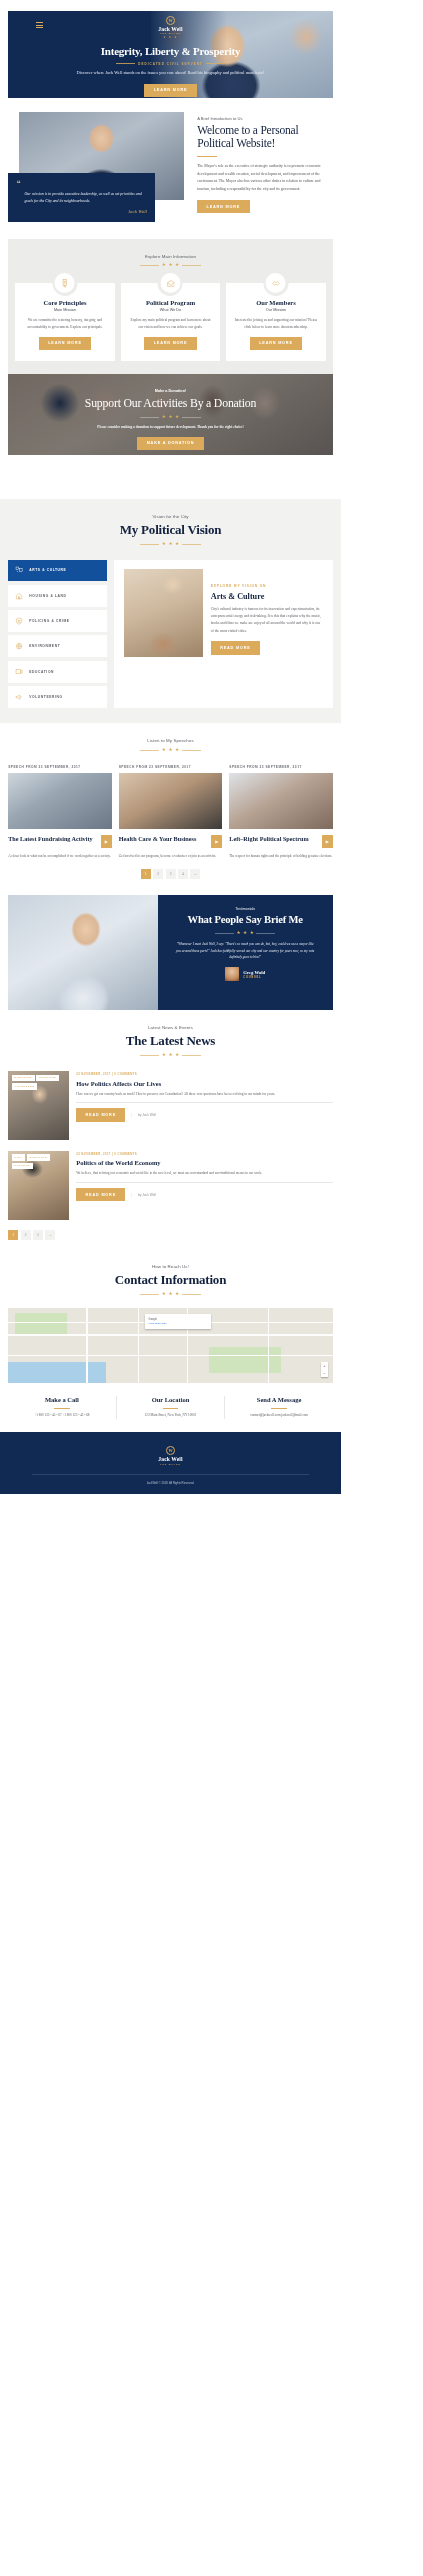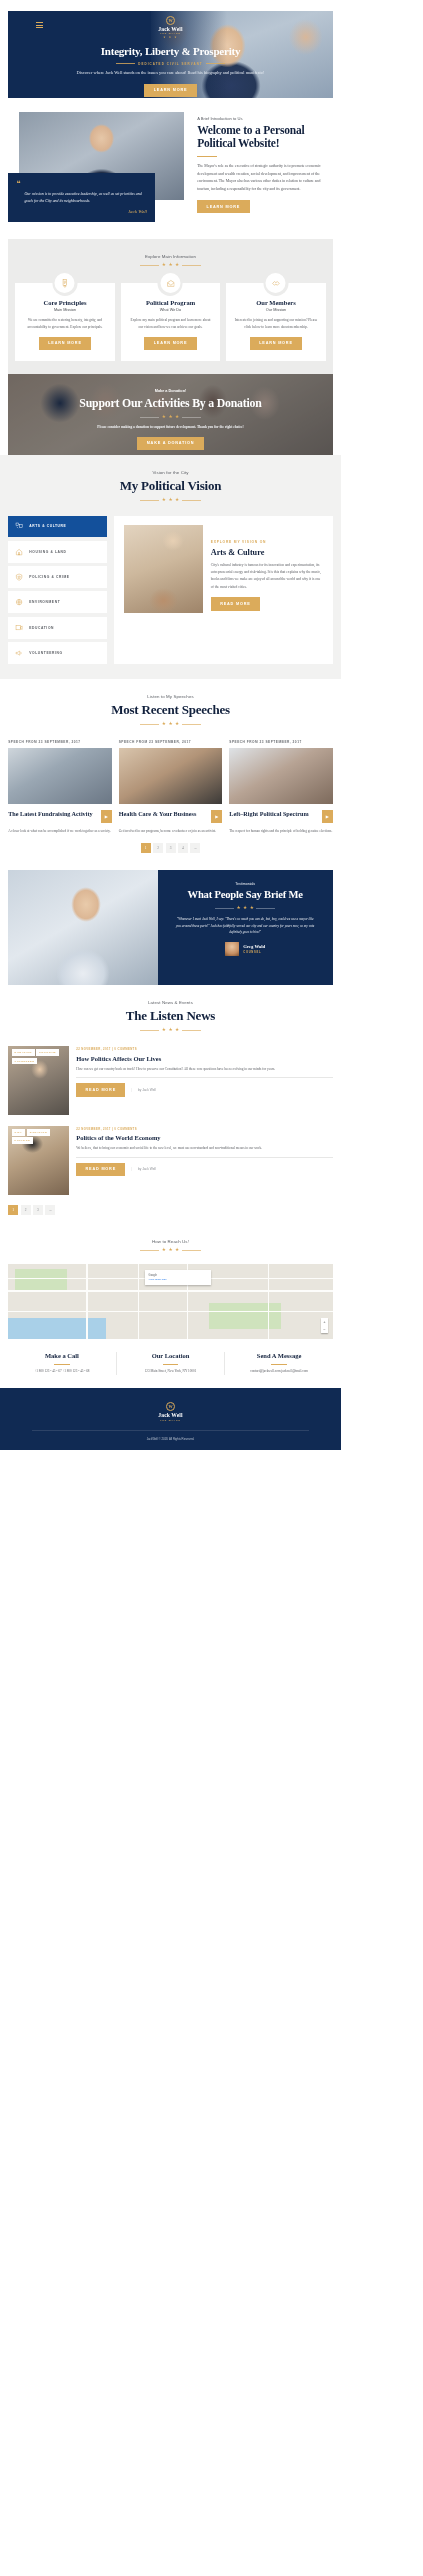--- a/index.html
+++ b/index.html
@@ -124,21 +124,21 @@
     font-family:"Liberation Serif",serif; font-style:italic; font-size:3.9px;
     line-height:1.85; margin-top:2.9px; padding-left:8.2px; color:#f0f3f8;
   }
   .quote-sign{
     font-family:"Liberation Serif",serif; font-style:italic; color:var(--gold);
     font-size:5px; text-align:right; margin-top:4.1px;
   }
   .welcome-right{ flex:1; padding-left:13px; padding-top:4.7px; }
   .eyebrow-left{ font-size:4.1px; color:#5d6066; margin-bottom:2.9px; }
   .welcome-right h2{
-    font-family:"Liberation Serif",serif; font-size:11.5px; font-weight:700;
+    font-family:"Liberation Serif",serif; font-size:11.5px; font-weight:400;
     line-height:1.12; letter-spacing:-0.2px;
   }
   .rule-gold{ width:20px; height:0.6px; background:var(--gold); margin:6.5px 0 5.9px 0; }
   .body-text{
     font-family:"Liberation Serif",serif; font-size:3.9px; line-height:1.95; color:#53555a;
   }
   .welcome-right .btn-gold{ margin-top:6.5px; }
 
   
   .featured{ background:var(--grey-bg); margin:0 8.2px; padding:15.3px 0 0 0; }
@@ -175,31 +175,31 @@
       radial-gradient(ellipse 20px 23.5px at 63% 34%, #8a6a52 0%, rgba(138,106,82,0) 72%),
       radial-gradient(ellipse 21px 23.5px at 79% 36%, #e1bfa2 0%, rgba(225,191,162,0) 72%),
       linear-gradient(150deg,#b59c80 0%,#cbb79b 40%,#8a7964 100%);
   }
   .donation:before{
     content:""; position:absolute; inset:0; background:rgba(26,36,56,.44);
   }
   .donation-inner{ position:relative; z-index:3; padding-top:15.3px; text-align:center; }
   .donation .eye{ color:#fff; font-size:3.8px; font-weight:700; }
   .donation h2{
-    font-family:"Liberation Serif",serif; color:#fff; font-size:11.8px; font-weight:700;
+    font-family:"Liberation Serif",serif; color:#fff; font-size:11.8px; font-weight:400;
     line-height:1.18; margin-top:4.1px; padding:0 71px; letter-spacing:-0.2px;
   }
   .donation p{
     font-family:"Liberation Serif",serif; color:#f2f4f7; font-size:3.5px;
     line-height:1.7; margin-top:5.3px; padding:0 65px; font-weight:700;
   }
   .donation .btn-gold{ margin-top:5.9px; }
 
   
-  .vision{ background:#f2f2f1; padding:15.3px 8.2px 15.3px 8.2px; }
+  .vision{ background:#f2f2f1; padding:15.3px 8.2px 15.3px 8.2px;margin-top:44px; }
   .vision-body{ display:flex; gap:7px; margin-top:13px; }
   .vision-tabs{ width:99px; display:flex; flex-direction:column; gap:3.5px; }
   .vtab{
     background:#fff; display:flex; align-items:center; gap:5.3px; padding:6.5px 7px;
     cursor:pointer;
   }
   .vtab.active{ background:var(--blue-tab); }
   .vtab .ico{ width:8.8px; height:8.8px; display:flex; align-items:center; justify-content:center; }
   .vtab .ico svg{ width:8.2px; height:8.2px; }
   .vtab span.lbl{ font-size:3.3px; letter-spacing:0.6px; font-weight:700; color:#5b5e64; }
@@ -596,21 +596,20 @@
           <h3>Arts &amp; Culture</h3>
           <p>City's cultural industry is famous for its innovation and experimentation, its entrepreneurial energy and risk-taking. It is this that explains why the music, books and films we make are enjoyed all around the world and why it is one of the most visited cities.</p>
           <button class="btn-gold">READ MORE</button>
         </div>
       </div>
     </div>
   </section>
 
   <section class="speeches">
     <div class="sec-eyebrow">Listen to My Speeches</div>
-    <div class="sec-title">Most Recent Speeches</div>
     <div class="stars">
       <span class="ln"></span>
         <span class="st">★</span>
         <span class="st">★</span>
         <span class="st">★</span>
         <span class="ln"></span>
     </div>
 
     <div class="sp-grid">
       <div class="sp-card">
@@ -671,21 +670,21 @@
         <div>
           <div class="testi-name">Greg Wald</div>
           <div class="testi-role">COUNSEL</div>
         </div>
       </div>
     </div>
   </section>
 
   <section class="news">
     <div class="sec-eyebrow">Latest News &amp; Events</div>
-    <div class="sec-title">The Listen News</div>
+    <div class="sec-title">The Latest News</div>
     <div class="stars">
       <span class="ln"></span>
         <span class="st">★</span>
         <span class="st">★</span>
         <span class="st">★</span>
         <span class="ln"></span>
     </div>
 
     <div class="news-grid">
       <div class="news-col">
@@ -739,20 +738,21 @@
           <div>→</div>
         </div>
       </div>
 
     </div>
   </section>
 
 
   <section class="contact">
     <div class="sec-eyebrow">How to Reach Us!</div>
+    <div class="sec-title">Contact Information</div>
     <div class="stars">
       <span class="ln"></span>
         <span class="st">★</span>
         <span class="st">★</span>
         <span class="st">★</span>
         <span class="ln"></span>
     </div>
 
     <div class="map">
       <div class="green" style="left:2%;top:6%;width:16%;height:30%;"></div>

